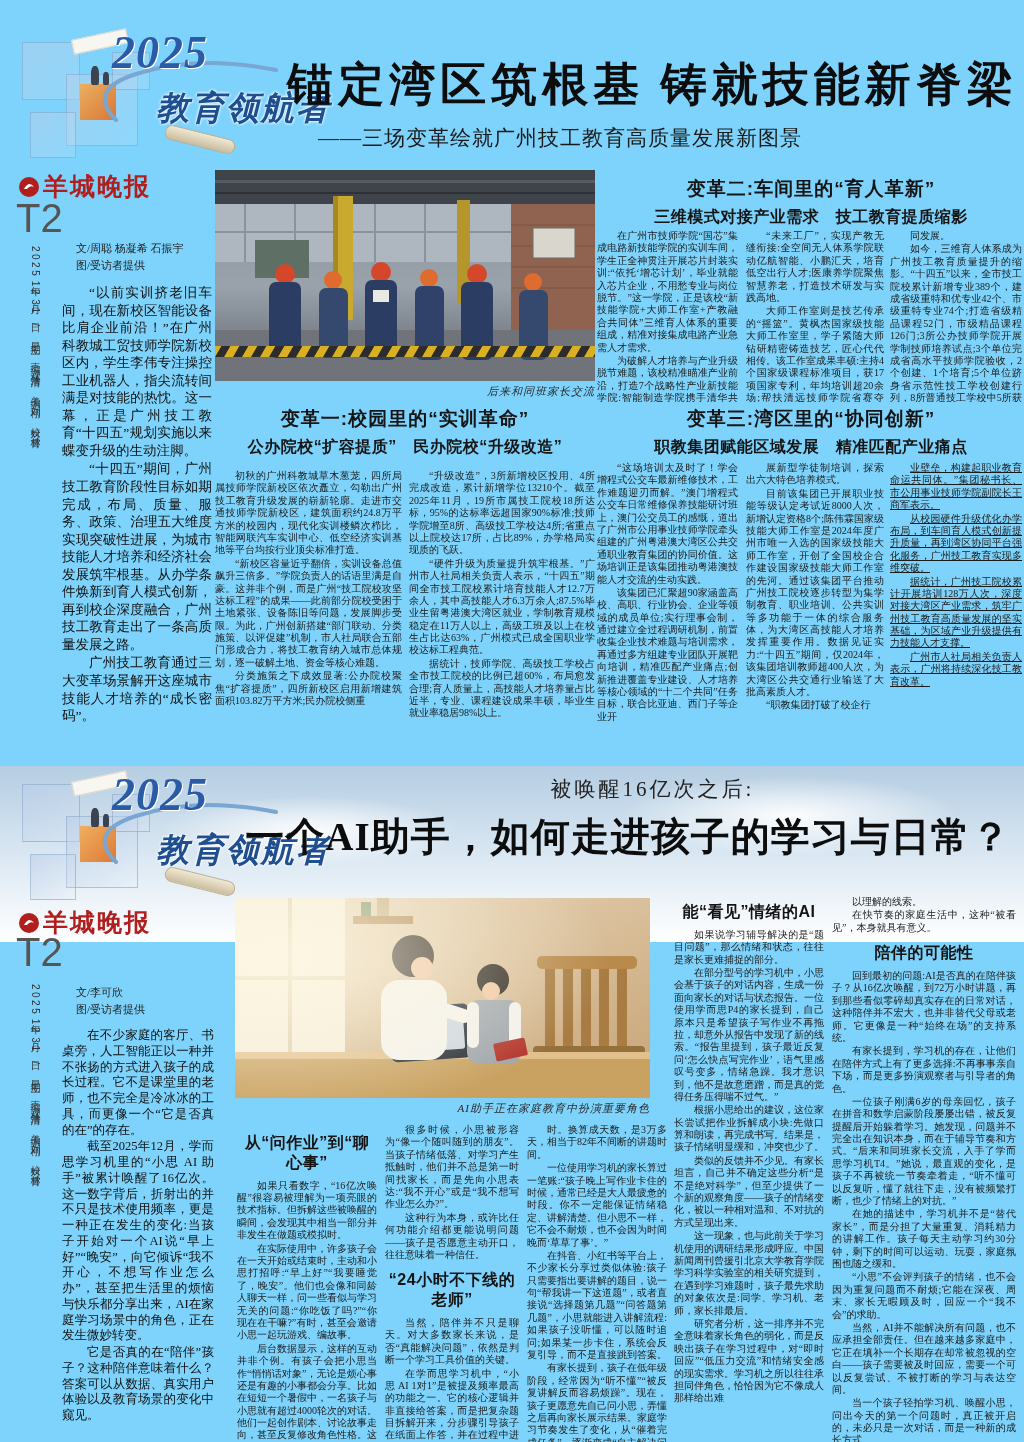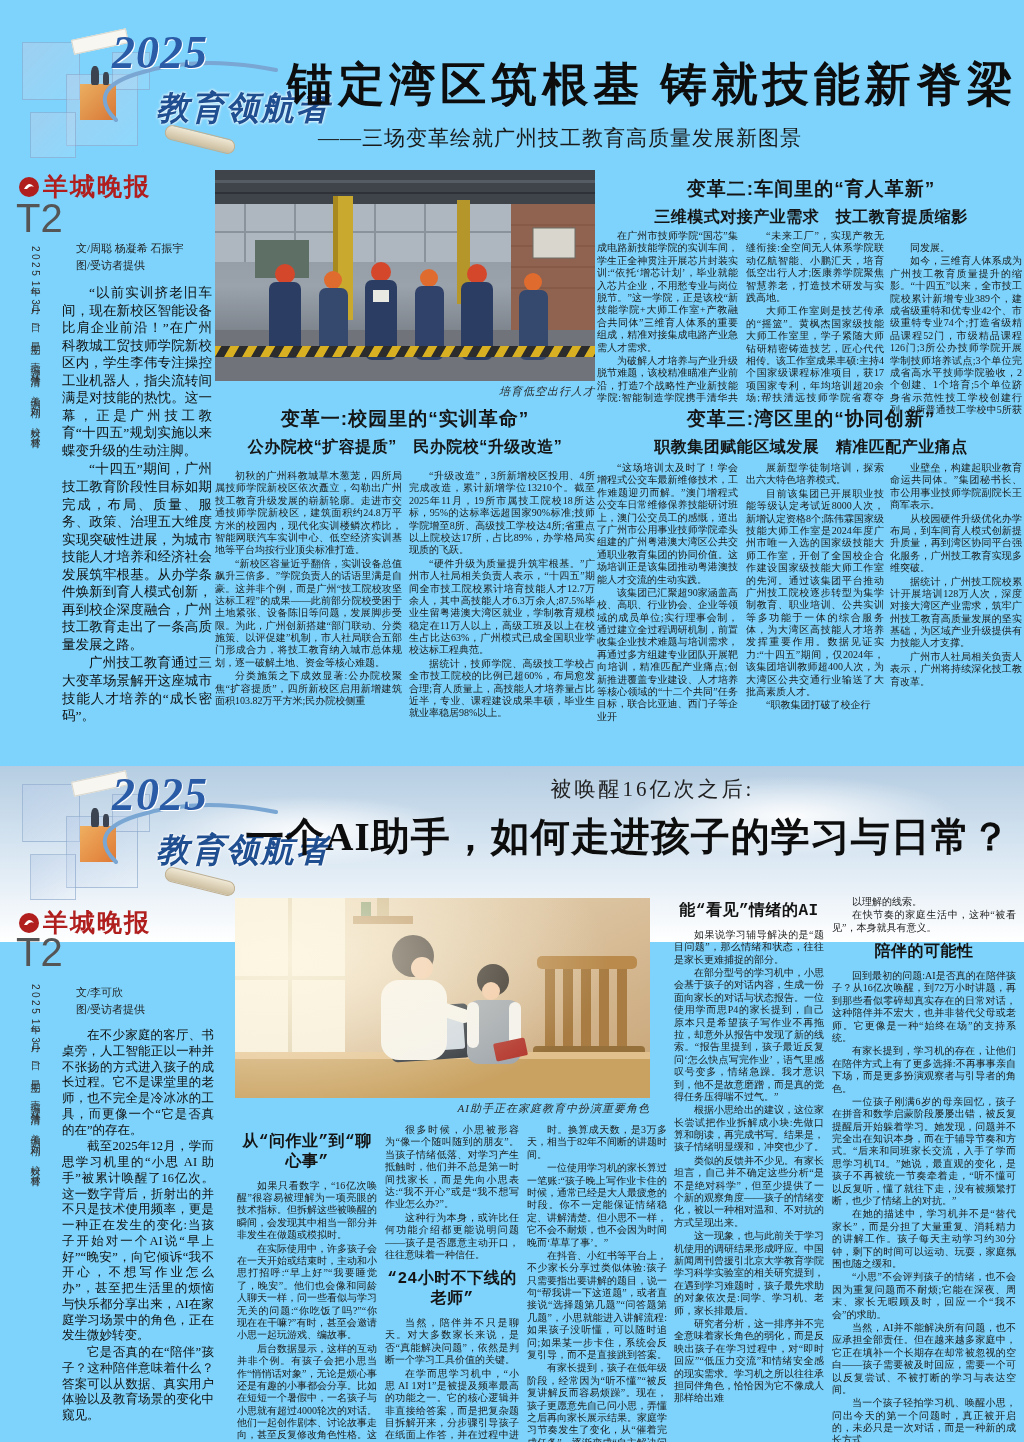--- a/index.html
+++ b/index.html
@@ -42,21 +42,21 @@
   .byline { position:absolute; font-size:11px; color:#222; line-height:1.5; }
 
   
   .col { position:absolute; font-size:10px; line-height:1.24; text-align:justify; overflow:hidden; color:#1b1b1b; }
   .col p { text-indent:2em; margin:0 0 1px; }
   .intro { font-size:13.5px !important; line-height:1.3 !important; color:#111; }
   .sechead { position:absolute; text-align:center; font-family:"Liberation Sans",sans-serif; color:#151515; }
   .sechead .t1 { font-size:19px; font-weight:bold; letter-spacing:1px; }
   .sechead .t2 { font-size:16px; font-weight:bold; margin-top:5px; letter-spacing:.5px; }
   .pcap { position:absolute; font-size:11px; font-style:italic; color:#2a2a2a; text-align:right; letter-spacing:1px; }
-  .xh { font-family:Liberation Mono, monospace; font-weight:bold; font-size:16px; text-align:center;
+  .xh { font-family:Liberation Sans, sans-serif; font-weight:bold; font-size:16px; text-align:center;
         margin:9px 0 7px; color:#141414; letter-spacing:.5px; }
   figure { position:absolute; overflow:hidden; }
   figure svg { display:block; width:100%; height:100%; }
 
   
   #a1-logo   { left:14px; top:30px; }
   #a1-paper  { left:18px; top:170px; }
   #a1-pageno { left:16px; top:196px; }
   #a1-vdate  { left:28px; top:246px; }
   #a1-byline { left:76px; top:240px; width:140px; }
@@ -66,25 +66,25 @@
   #a1-deck { position:absolute; left:290px; top:124px; width:540px; text-align:center;
         font-size:21px; letter-spacing:1px; color:#1a1a1a; }
   #a1-photo { left:215px; top:170px; width:380px; height:211px; }
   #a1-pcap  { left:345px; top:384px; width:250px; }
   #a1-s1h   { left:215px; top:406px; width:380px; }
   #a1-s1c1  { left:215px; top:470px; width:187px; height:292px; }
   #a1-s1c2  { left:409px; top:470px; width:186px; height:292px; }
   #a1-s2h   { left:600px; top:176px; width:422px; }
   #a1-s2c1  { left:597px; top:230px; width:141px; height:172px; }
   #a1-s2c2  { left:746px; top:230px; width:138px; height:172px; }
-  #a1-s2c3  { left:890px; top:230px; width:132px; height:172px;margin-top:12px; }
+  #a1-s2c3  { left:890px; top:230px; width:132px; height:172px; }
   #a1-s3h   { left:600px; top:406px; width:422px; }
   #a1-s3c1  { left:597px; top:462px; width:141px; height:300px; }
   #a1-s3c2  { left:746px; top:462px; width:138px; height:300px; }
-  #a1-s3c3  { left:890px; top:462px; width:132px; height:300px; }
+  #a1-s3c3  { left:890px; top:462px; width:132px; height:300px;text-decoration:underline; }
 
   
   #sky { position:absolute; left:0; top:766px; width:1024px; height:176px;
         background:linear-gradient(180deg,#b5cde2 0%, #d8e6f2 48%, #ffffff 100%); }
   .cloud { position:absolute; background:radial-gradient(closest-side, rgba(255,255,255,.95), rgba(255,255,255,0));
         border-radius:50%; }
   #a2-logo   { left:14px; top:772px; }
   #a2-kicker { position:absolute; left:285px; top:775px; width:735px; text-align:center;
         font-size:21px; letter-spacing:3px; color:#222; }
   #a2-headline { position:absolute; left:235px; top:810px; width:786px; text-align:center;
@@ -200,21 +200,21 @@
           <circle cx="214" cy="108" r="9" fill="#e06b2e"></circle>
             <rect x="200" y="116" width="29" height="74" rx="7" fill="#31426a"></rect>
           <circle cx="262" cy="104" r="10" fill="#d5472b"></circle>
             <rect x="246" y="112" width="32" height="78" rx="7" fill="#2c3d63"></rect>
           <circle cx="318" cy="112" r="9" fill="#e06b2e"></circle>
             <rect x="304" y="120" width="29" height="70" rx="7" fill="#35486e"></rect>
         </g>
         <rect y="176" width="380" height="11" fill="url(#haz)"></rect>
       </svg>
     </figure>
-    <div id="a1-pcap" class="pcap">培育低空出行人才</div>
+    <div id="a1-pcap" class="pcap">后来和同班家长交流</div>
 
     <div id="a1-s1h" class="sechead">
       <div class="t1">变革一:校园里的“实训革命”</div>
       <div class="t2">公办院校“扩容提质”　民办院校“升级改造”</div>
     </div>
     <div id="a1-s1c1" class="col">
         <p>初秋的广州科教城草木葱茏，四所局属技师学院新校区依次矗立，勾勒出广州技工教育升级发展的崭新轮廓。走进市交通技师学院新校区，建筑面积约24.8万平方米的校园内，现代化实训楼鳞次栉比，智能网联汽车实训中心、低空经济实训基地等平台均按行业顶尖标准打造。</p>
         <p>“新校区容量近乎翻倍，实训设备总值飙升三倍多。”学院负责人的话语里满是自豪。这并非个例，而是广州“技工院校攻坚达标工程”的成果——此前部分院校受困于土地紧张、设备陈旧等问题，发展脚步受限。为此，广州创新搭建“部门联动、分类施策、以评促建”机制，市人社局联合五部门形成合力，将技工教育纳入城市总体规划，逐一破解土地、资金等核心难题。</p>
         <p>分类施策之下成效显著:公办院校聚焦“扩容提质”，四所新校区启用新增建筑面积103.82万平方米;民办院校侧重</p>
       </div>

